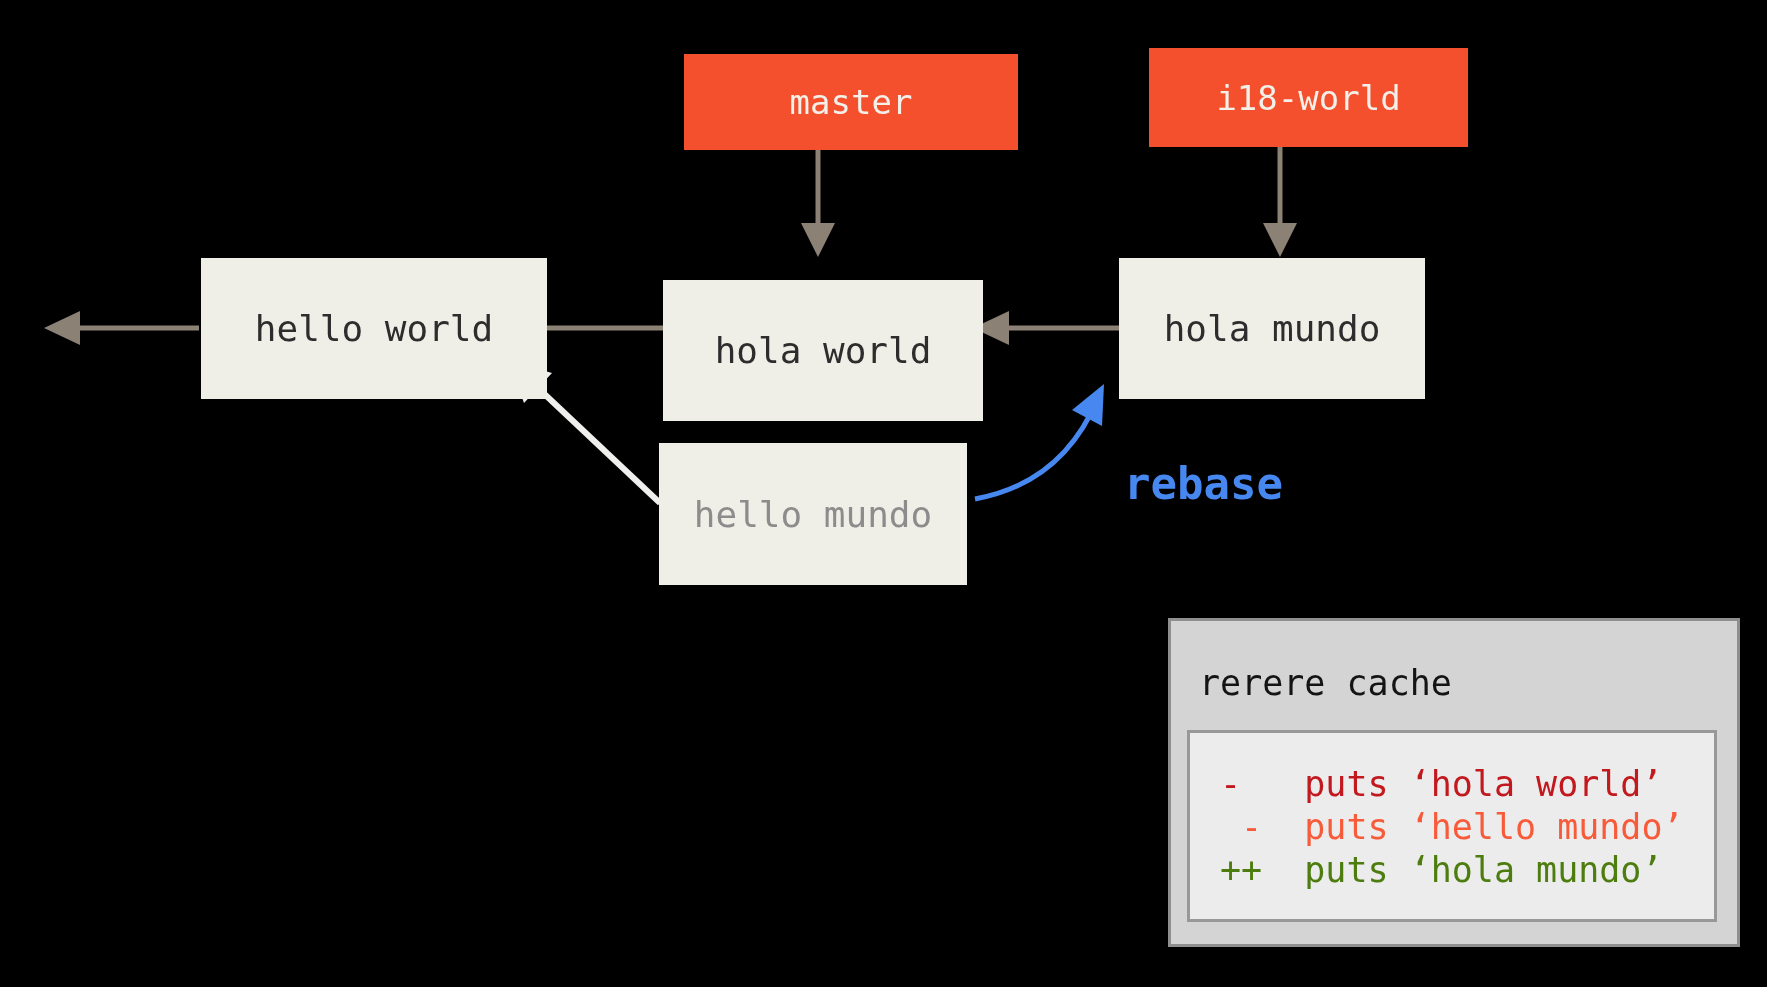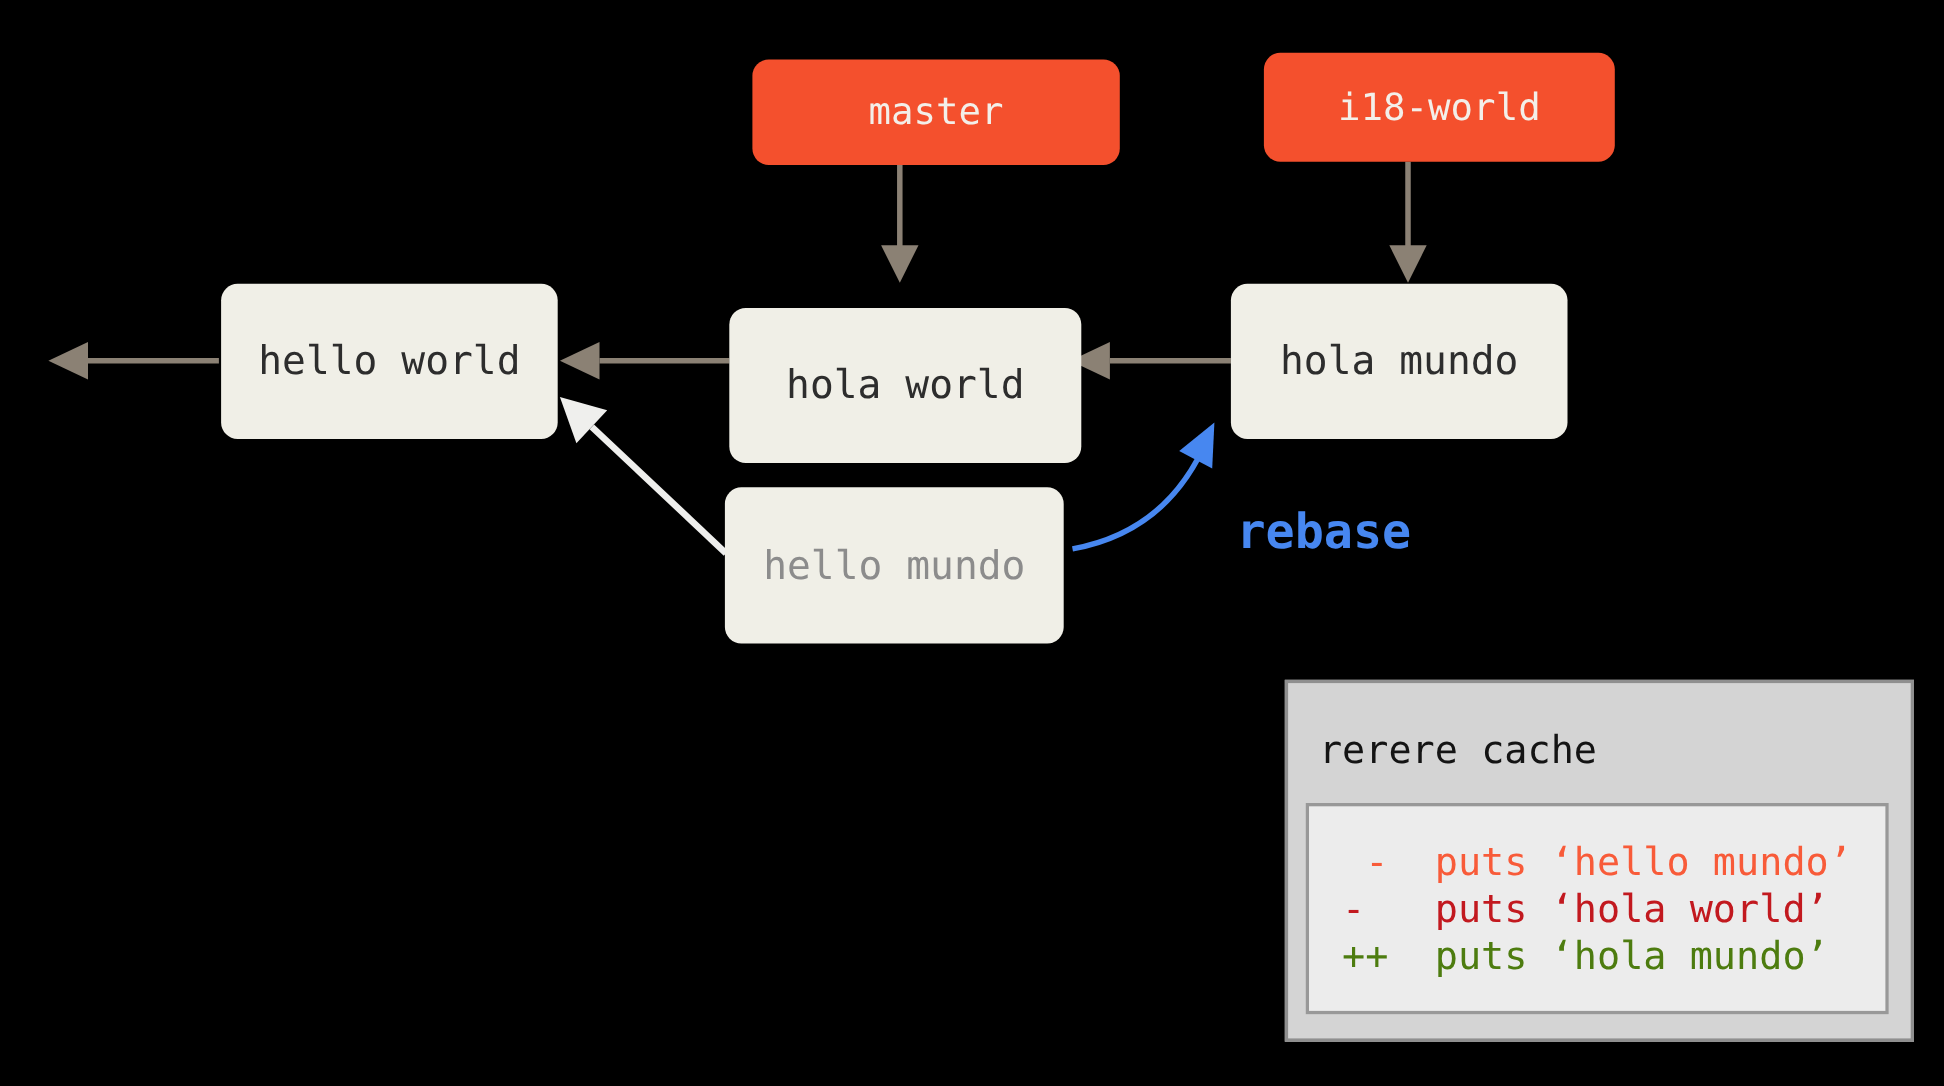--- a/index.html
+++ b/index.html
@@ -6,21 +6,21 @@
   body{width:1767px;height:987px;position:relative;overflow:hidden;
        font-family:"DejaVu Sans Mono", monospace;}
   .layer{position:absolute;left:0;top:0;}
   svg{display:block;}
   .garrow{stroke:var(--arrow-gray);stroke-width:5;}
   .ghead{fill:var(--arrow-gray);}
   .warrow{stroke:var(--arrow-white);stroke-width:6;}
   .whead{fill:var(--arrow-white);}
   .barrow{stroke:var(--rebase-blue);stroke-width:5;fill:none;}
   .bhead{fill:var(--rebase-blue);}
-  .node{position:absolute;display:flex;align-items:center;justify-content:center;box-sizing:border-box;border-radius:15px;}
+  .node{position:absolute;display:flex;align-items:center;justify-content:center;box-sizing:border-box;}
   .branch{background:var(--branch-fill);color:var(--branch-text);font-size:34px;}
   .commit{background:var(--commit-fill);color:var(--commit-text);font-size:36px;}
   .commit.ghost{color:var(--ghost-text);}
   .rebase-label{position:absolute;left:1124px;top:458px;color:var(--rebase-blue);
         font-size:44px;font-weight:bold;}
   .panel{position:absolute;left:1168px;top:618px;width:572px;height:329px;
         background:var(--panel-fill);border:3px solid var(--panel-border);box-sizing:border-box;}
   .panel-title{position:absolute;left:28px;top:42px;font-size:35px;color:var(--title-text);}
   .code-box{position:absolute;left:16px;top:109px;width:530px;height:192px;
         background:var(--code-fill);border:3px solid var(--code-border);box-sizing:border-box;
@@ -54,38 +54,38 @@
 </svg>
 
 <div class="node branch" style="left:684px;top:54px;width:334px;height:96px;">
   <span>master</span>
 </div>
 
 <div class="node branch" style="left:1149px;top:48px;width:319px;height:99px;justify-content:center;">
   <span>i18-world</span>
 </div>
 
-<div class="node commit" style="left:201px;top:258px;width:306px;height:141px;">
+<div class="node commit" style="left:201px;top:258px;width:346px;height:141px;">
   <span>hello world</span>
 </div>
 
 <div class="node commit" style="left:663px;top:258px;width:320px;height:141px;margin-top:22px;">
   <span>hola world</span>
 </div>
 
 <div class="node commit" style="left:1119px;top:258px;width:306px;height:141px;">
   <span>hola mundo</span>
 </div>
 
 <div class="node commit ghost" style="left:659px;top:443px;width:308px;height:142px;text-align:right;">
   <span>hello mundo</span>
 </div>
 
 <div class="rebase-label">rebase</div>
 
 <div class="panel">
   <div class="panel-title">rerere cache</div>
   <div class="code-box">
+    <div class="code-line" style="color: rgb(194, 25, 31);">-   puts ‘hola world’</div>
     <div class="code-line" style="color: rgb(248, 91, 57);"> -  puts ‘hello mundo’</div>
-    <div class="code-line" style="color: rgb(194, 25, 31);">-   puts ‘hola world’</div>
     <div class="code-line" style="color: #4d7c0f;">++  puts ‘hola mundo’</div>
   </div>
 </div>
 
 </body></html>

